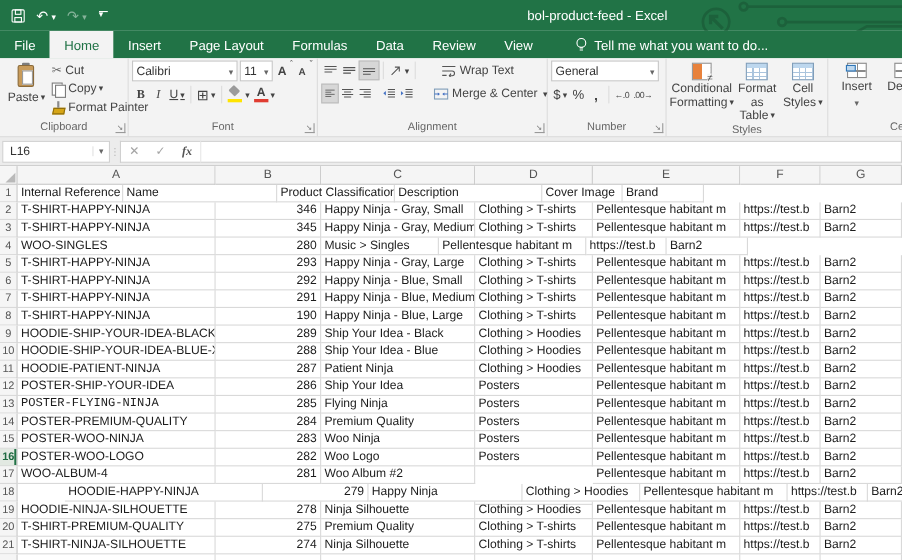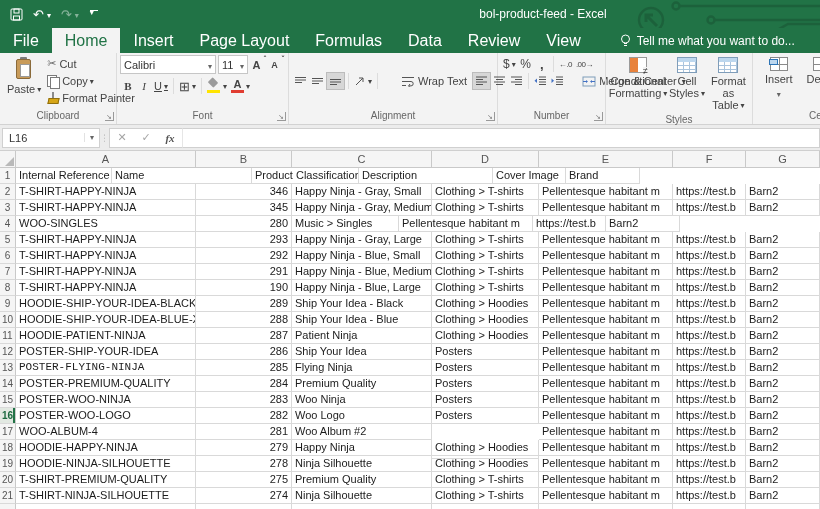--- a/index.html
+++ b/index.html
@@ -17,21 +17,21 @@
   .qbtn.dim { opacity:.45; }
   .qat-custom { display:inline-block; position:relative; width:10px; height:10px; }
   .qat-custom::before { content:""; position:absolute; top:1px; left:1px; width:8px; height:0; border-top:1px solid #fff; }
   .qat-custom::after { content:"▾"; position:absolute; top:0px; left:1px; font-size:8px; color:#fff; }
   .win-title { position:absolute; left:543px; top:50%; transform:translate(-50%,-50%); color:#fff; font-size:12px; white-space:nowrap; }
   .circuit { position:absolute; right:0; top:0; height:28px; opacity:.75; }
   .dd::after { content:"▾"; font-size:8px; color:inherit; margin-left:2px; vertical-align:1px; }
   .dd-only::after { content:"▾"; font-size:8px; color:#666; }
   
   .tabrow { height:25px; background:#217346; display:flex; align-items:stretch; }
-  .tab { color:#fff; font-size:16px; padding:0 13px; display:flex; align-items:center; cursor:default; }
+  .tab { color:#fff; font-size:12px; padding:0 13px; display:flex; align-items:center; cursor:default; }
   .tab.active { background:#f3f3f3; color:#217346; }
   .tellme { display:flex; align-items:center; gap:6px; color:#fff; font-size:12px; margin-left:26px; }
   
   .ribbon { height:72px; background:#f3f3f3; border-bottom:1px solid #d2d2d2; display:flex; font-size:11px; color:#444; }
   .grp { display:flex; flex-direction:column; border-right:1px solid #dcdcdc; flex:none; }
   .grp-body { flex:1; display:flex; padding:2px 3px 0 3px; }
   .grp-foot { height:17px; position:relative; display:flex; align-items:center; justify-content:center; color:#666; font-size:10px; }
   .launcher { position:absolute; right:2px; bottom:3px; width:9px; height:9px; border-left:1px solid #999; border-top:1px solid #999; transform:rotate(180deg); font-size:7px; color:#777; line-height:7px; text-align:center; }
   .launcher::after { content:"↘"; display:block; transform:rotate(180deg); }
   .bigbtn { display:flex; flex-direction:column; align-items:center; justify-content:flex-start; padding:2px 4px; gap:2px; }
@@ -234,21 +234,21 @@
           </span>
         </div>
       </div>
       <div class="grp-foot">
         <span>Font</span>
         <span class="launcher"></span>
       </div>
     </div>
 
     <div class="grp" style="width:209px">
-      <div class="grp-body" style="flex-direction:row; gap:3px;">
+      <div class="grp-body" style="flex-direction:column; gap:3px;">
         <div style="display:flex; align-items:center;">
           <span class="iconbtn">
               <svg class="ic" width="13" height="10" viewBox="0 0 13 10" stroke="#555">
                 <path d="M1 1.5h11M1 4h11M1 6.5h7" fill="none"></path>
               </svg>
             </span>
           <span class="iconbtn">
               <svg class="ic" width="13" height="10" viewBox="0 0 13 10" stroke="#555">
                 <path d="M1 2.5h11M1 5h11M1 7.5h7" fill="none"></path>
               </svg>
@@ -313,20 +313,24 @@
         </div>
       </div>
       <div class="grp-foot">
         <span>Alignment</span>
         <span class="launcher"></span>
       </div>
     </div>
 
     <div class="grp" style="width:108px">
       <div class="grp-body" style="flex-direction:column; gap:3px;">
+        <div class="fieldbox" style="width:98px">
+          <span>General</span>
+            <span class="dd-only"></span>
+        </div>
         <div style="display:flex; align-items:center;">
           <span class="iconbtn dd">
               <span style="font-size:12px">$</span>
             </span>
           <span class="iconbtn">
               <span style="font-size:12px">%</span>
             </span>
           <span class="iconbtn">
               <span style="font-size:13px;font-weight:bold">,</span>
             </span>
@@ -344,27 +348,27 @@
         <span class="launcher"></span>
       </div>
     </div>
 
     <div class="grp" style="width:147px">
       <div class="grp-body" style="justify-content:space-around;">
         <div class="bigbtn" style="width:58px">
           <span class="mini-cf"></span>
           <span class="lbl dd">Conditional Formatting</span>
         </div>
+        <div class="bigbtn" style="width:46px">
+          <span class="mini-table"></span>
+          <span class="lbl dd">Format as Table</span>
+        </div>
         <div class="bigbtn" style="width:40px">
           <span class="mini-table"></span>
           <span class="lbl dd">Cell Styles</span>
-        </div>
-        <div class="bigbtn" style="width:46px">
-          <span class="mini-table"></span>
-          <span class="lbl dd">Format as Table</span>
         </div>
       </div>
       <div class="grp-foot">
         <span>Styles</span>
       </div>
     </div>
 
     <div class="grp" style="flex:1; border-right:none">
       <div class="grp-body" style="justify-content:flex-start; gap:6px; padding-left:8px;">
         <div class="bigbtn">
@@ -573,21 +577,21 @@
           <div class="cell" style="width: 180px;">WOO-ALBUM-4</div>
           <div class="cell num" style="width: 96px;">281</div>
           <div class="cell" style="width: 140px;">Woo Album #2</div>
           <div class="cell" style="width: 107px; margin-top: 34px;">Music &gt; Albums</div>
           <div class="cell" style="width: 134px;">Pellentesque habitant m</div>
           <div class="cell" style="width: 73px;">https://test.b</div>
           <div class="cell" style="width: 74px;">Barn2</div>
         </div>
         <div class="grow">
           <div class="rowhdr">18</div>
-          <div class="cell" style="width: 180px;">HOODIE-HAPPY-NINJA</div>
+          <div class="cell" style="width: 180px; margin-left: 43px;">HOODIE-HAPPY-NINJA</div>
           <div class="cell num" style="width: 96px;">279</div>
           <div class="cell" style="width: 140px;">Happy Ninja</div>
           <div class="cell" style="width: 107px;">Clothing &gt; Hoodies</div>
           <div class="cell" style="width: 134px;">Pellentesque habitant m</div>
           <div class="cell" style="width: 73px;">https://test.b</div>
           <div class="cell" style="width: 74px;">Barn2</div>
         </div>
         <div class="grow">
           <div class="rowhdr">19</div>
           <div class="cell" style="width: 180px;">HOODIE-NINJA-SILHOUETTE</div>

